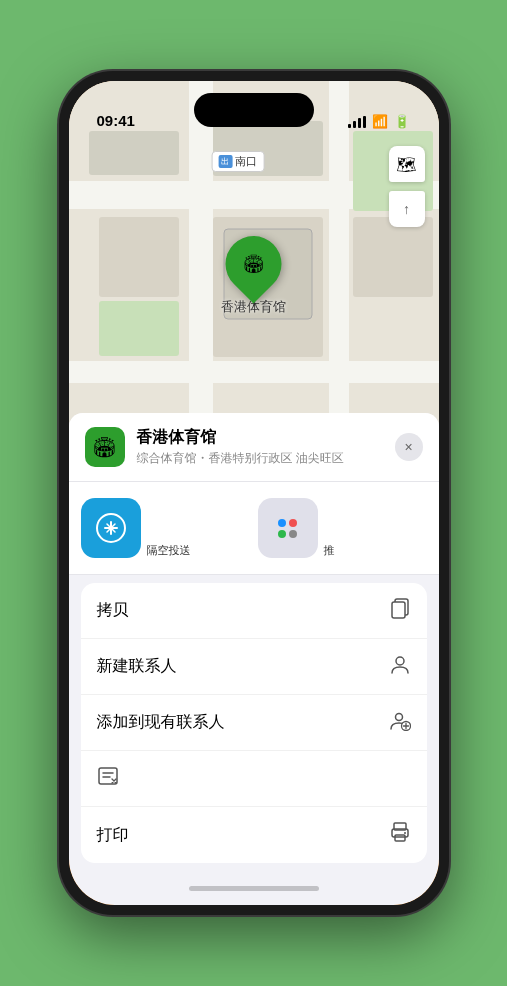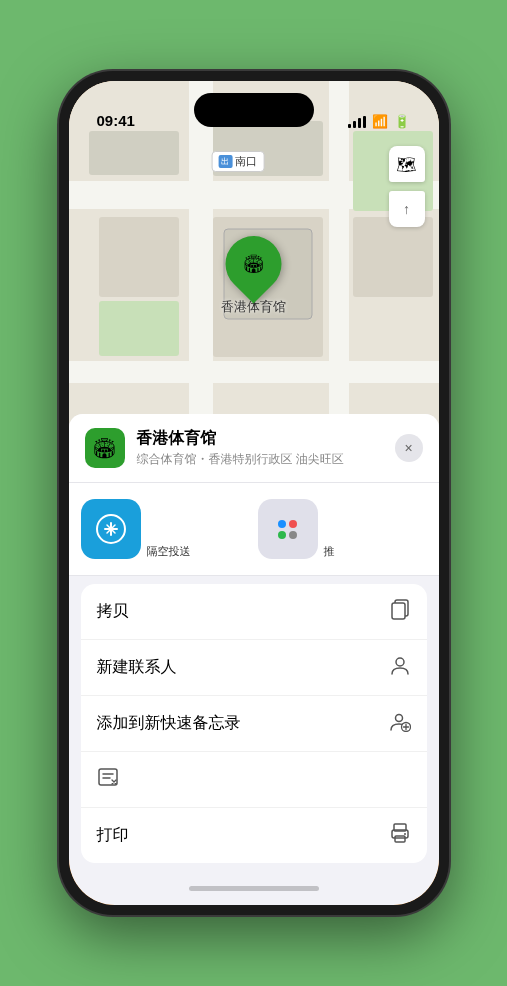--- a/index.html
+++ b/index.html
@@ -242,21 +242,21 @@
       margin: 8px 12px;
     }
     .action-item {
       display: flex;
       align-items: center;
       justify-content: space-between;
       padding: 14px 16px;
       border-bottom: 1px solid #f0f0f0;
       cursor: pointer;
     }
-    .action-item:last-child { border-bottom: none; }
+    .action-item:last-child { border-bottom: none; font-family: Liberation Mono, monospace; }
     .action-label { font-size: 16px; color: #000; }
     .action-icon { font-size: 20px; color: #555; }
 
     
     .home-indicator {
       height: 34px;
       display: flex;
       align-items: center;
       justify-content: center;
     }
@@ -393,21 +393,21 @@
           <span class="action-label">新建联系人</span>
           <span class="action-icon">
             <svg width="22" height="22" viewBox="0 0 22 22" xmlns="http://www.w3.org/2000/svg">
               <circle cx="11" cy="8" r="4" fill="none" stroke="#555" stroke-width="1.5"></circle>
               <path d="M3 20 Q3 14 11 14 Q19 14 19 20" fill="none" stroke="#555" stroke-width="1.5" stroke-linecap="round"></path>
             </svg>
           </span>
         </div>
 
         <div class="action-item">
-          <span class="action-label">添加到新快速备忘录</span>
+          <span class="action-label">添加到现有联系人</span>
           <span class="action-icon">
             <svg width="22" height="22" viewBox="0 0 22 22" xmlns="http://www.w3.org/2000/svg">
               <circle cx="10" cy="8" r="3.5" fill="none" stroke="#555" stroke-width="1.5"></circle>
               <path d="M2 20 Q2 14 10 14 Q18 14 18 20" fill="none" stroke="#555" stroke-width="1.5" stroke-linecap="round"></path>
               <circle cx="17" cy="17" r="4.5" fill="#fff" stroke="#555" stroke-width="1.3"></circle>
               <path d="M17 14.5 L17 19.5 M14.5 17 L19.5 17" stroke="#555" stroke-width="1.3" stroke-linecap="round"></path>
             </svg>
           </span>
         </div>
 

